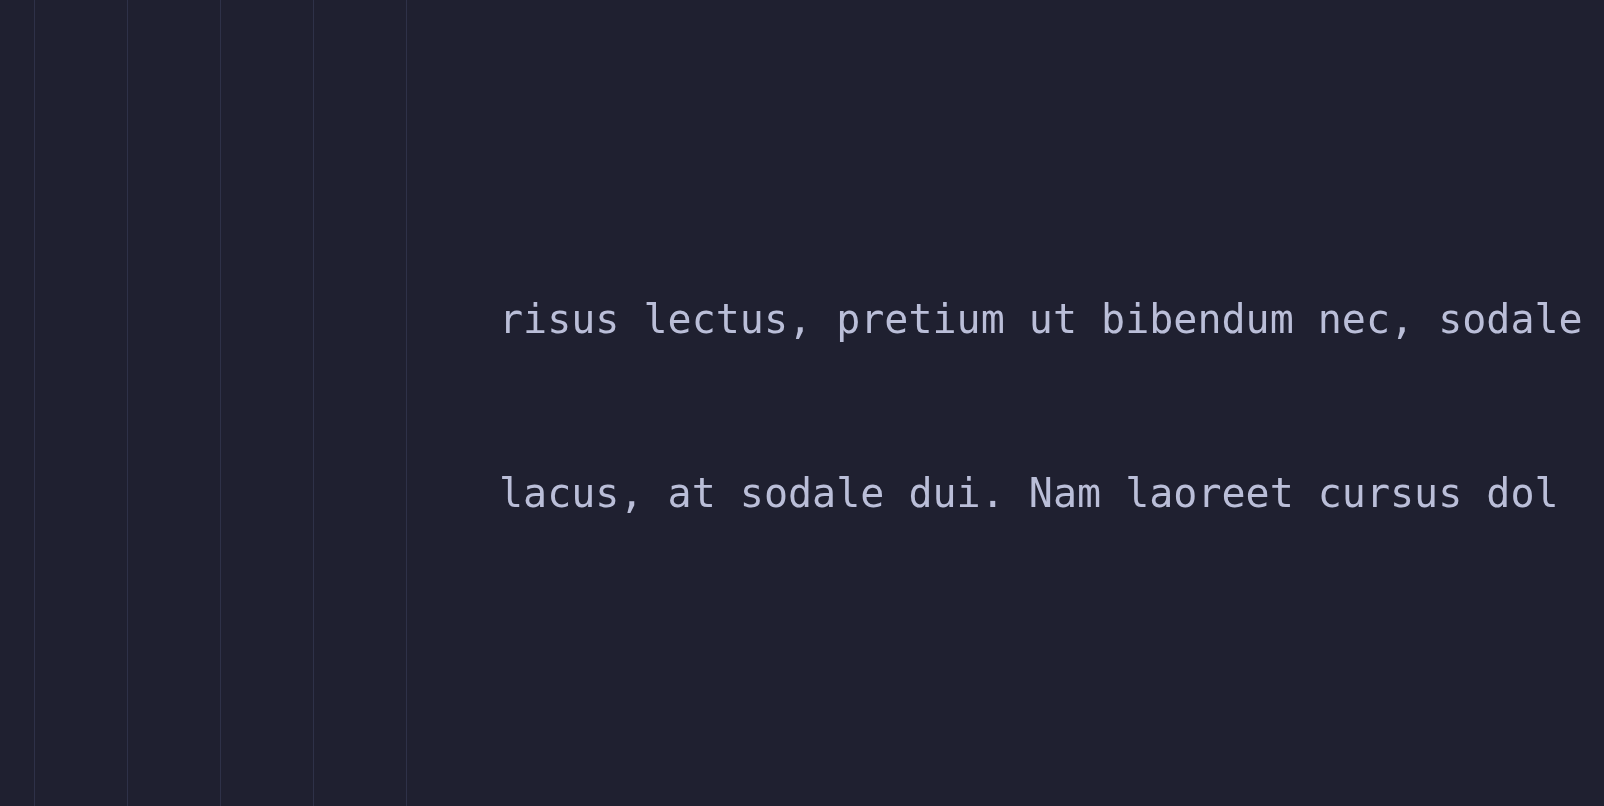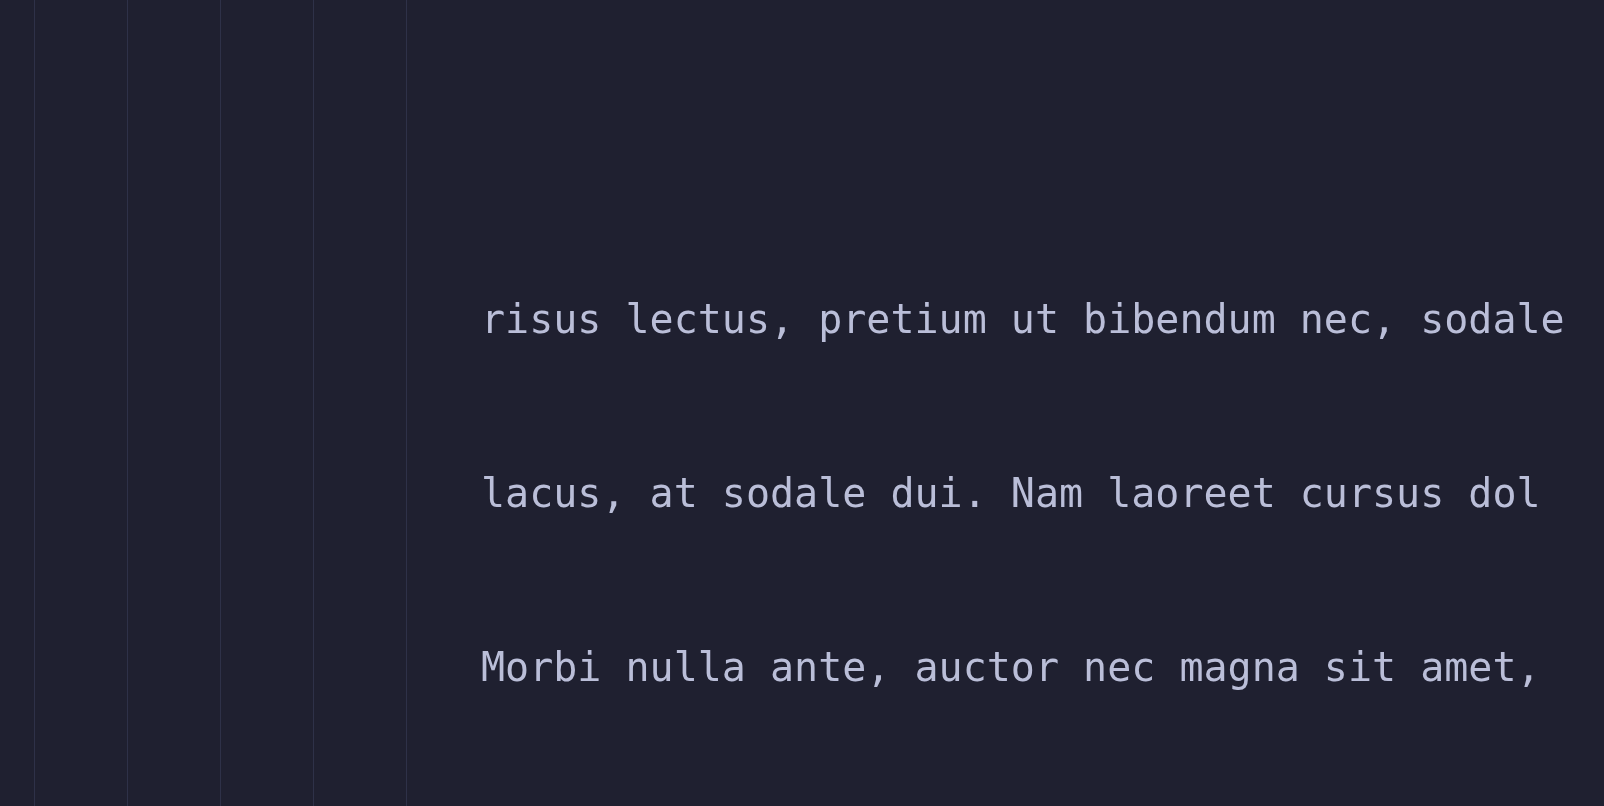--- a/index.html
+++ b/index.html
@@ -33,21 +33,21 @@
     position: absolute;
     top: 0;
     width: 1px;
     height: 806px;
     background: #3b3f5c;
     opacity: 0.55;
   }
 
   .line {
     position: relative;
-    padding-left: 16px;
+    padding-left: 34px;
     height: 58px;
     display: flex;
     align-items: center;
   }
 
   .indent { display:inline-block; }
   .w5 { width: 465px; }
   .text    { color: #babed8; }
 
 </style>
@@ -63,23 +63,20 @@
     <div class="guide" style="left:406px"></div>
   </div>
 
   
   <div class="line">
     <span class="indent w5"></span><span class="text">risus lectus, pretium ut bibendum nec, sodale</span>
   </div>
   <div class="line">
     <span class="indent w5"></span><span class="text">lacus, at sodale dui. Nam laoreet cursus dol</span>
   </div>
-  <div class="line">
-    <span class="indent w5"></span><span class="text">Morbi nulla ante, auctor nec magna sit amet, </span>
-  </div>
   
   
   
   
   
 
   
   
   
   

